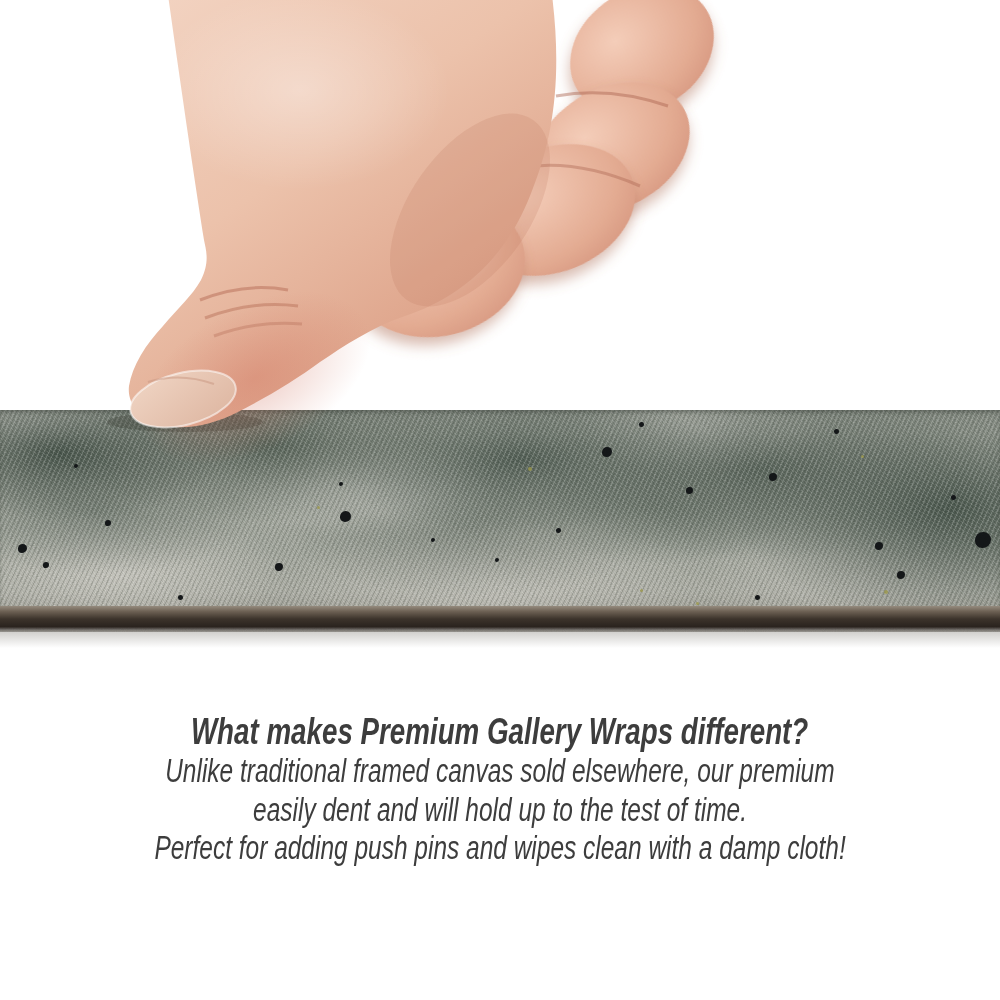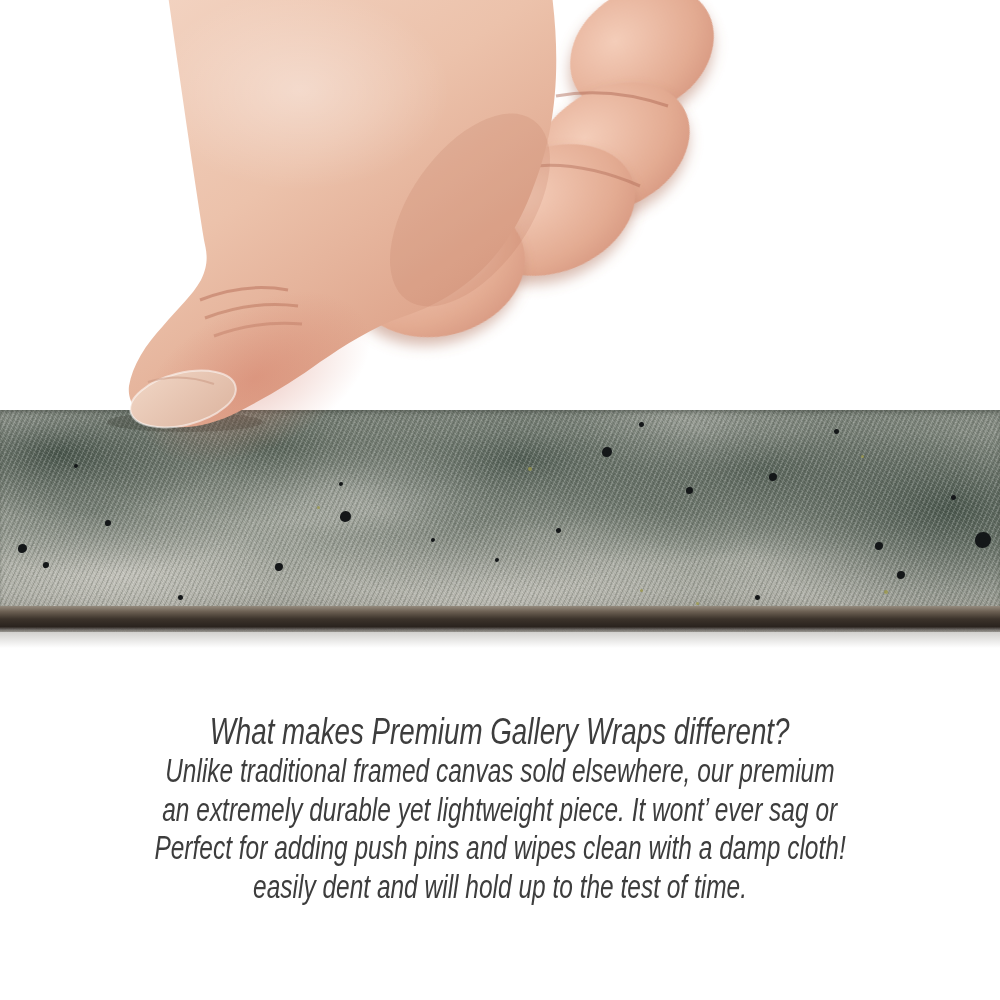--- a/index.html
+++ b/index.html
@@ -45,21 +45,21 @@
     position:absolute;left:0;top:630px;width:1000px;height:18px;
     background:linear-gradient(180deg, rgba(120,116,108,0.38), rgba(255,255,255,0));
   }
   
   svg.hand{position:absolute;left:0;top:0;pointer-events:none;}
   
   .copy{
     position:absolute;left:0;top:712px;width:1000px;text-align:center;
     font-style:italic;color:#3d3d3d;
   }
-  .headline{font-size:37px;line-height:39px;font-weight:400;white-space:nowrap;}
+  .headline{font-size:37px;line-height:39px;font-weight:700;white-space:nowrap;}
   .bodyline{font-size:34px;line-height:38.6px;white-space:nowrap;}
   .squeezeH{display:inline-block;transform:scaleX(0.75);transform-origin:50% 50%;}
   .squeezeB{display:inline-block;transform:scaleX(0.72);transform-origin:50% 50%;}
 </style>
 </head>
 <body>
 
 <div class="stage">
 
   <div class="strip">
@@ -174,23 +174,20 @@
   </svg>
 
   <div class="copy">
     <div class="headline">
       <span class="squeezeH">What makes Premium Gallery Wraps different?</span>
     </div>
     <div class="bodyline">
       <span class="squeezeB">Unlike traditional framed canvas sold elsewhere, our premium</span>
     </div>
     <div class="bodyline">
-      <span class="squeezeB">an extremely durable yet lightweight piece. It wont’ ever sag or</span>
+      <span class="squeezeB">easily dent and will hold up to the test of time.</span>
     </div>
     <div class="bodyline">
       <span class="squeezeB">Perfect for adding push pins and wipes clean with a damp cloth!</span>
-    </div>
-    <div class="bodyline">
-      <span class="squeezeB">easily dent and will hold up to the test of time.</span>
     </div>
   </div>
 
 </div>
 
 </body></html>

